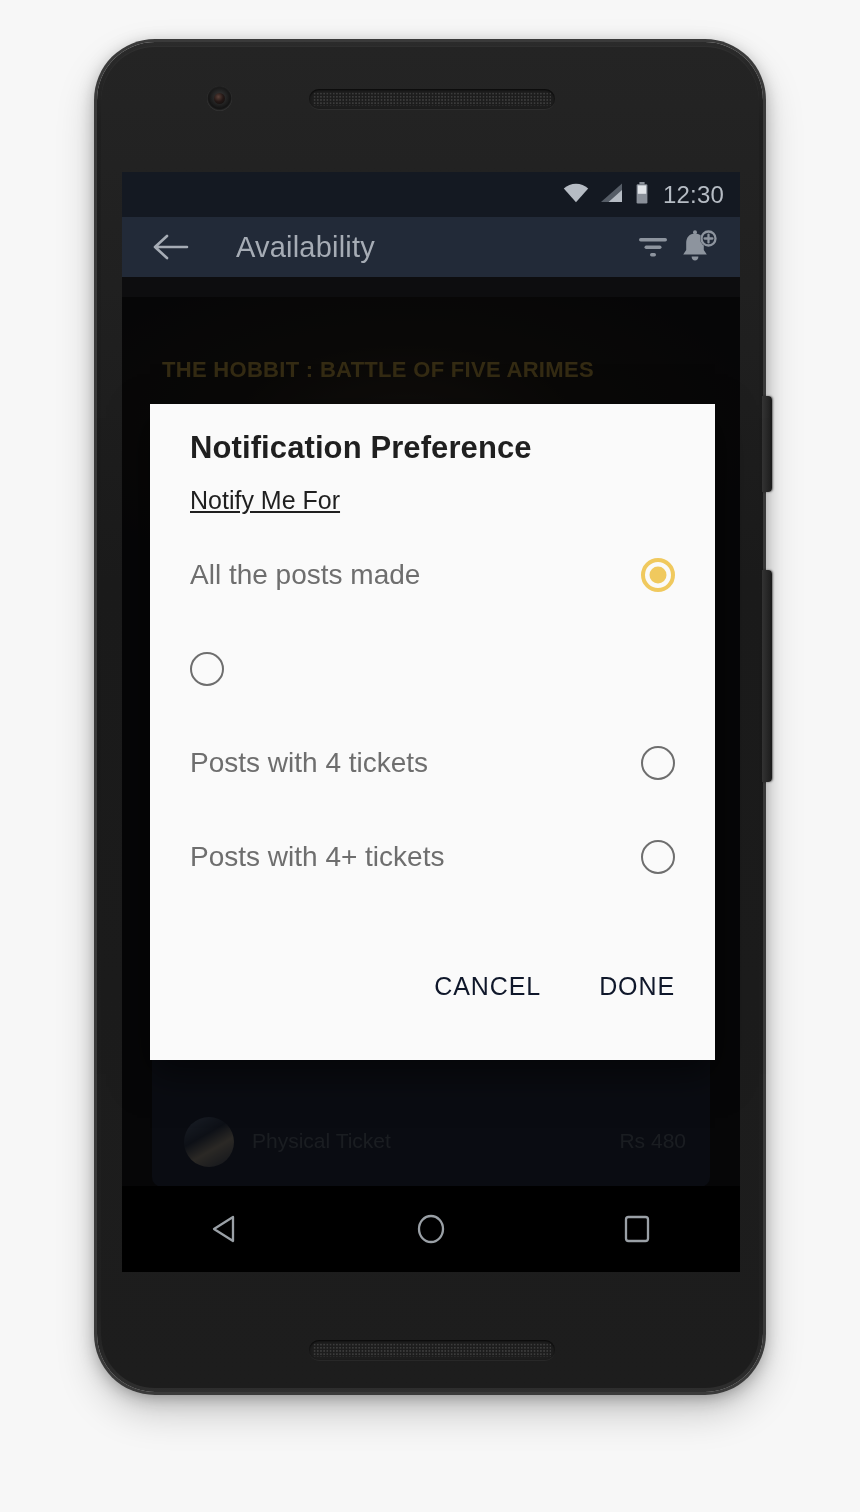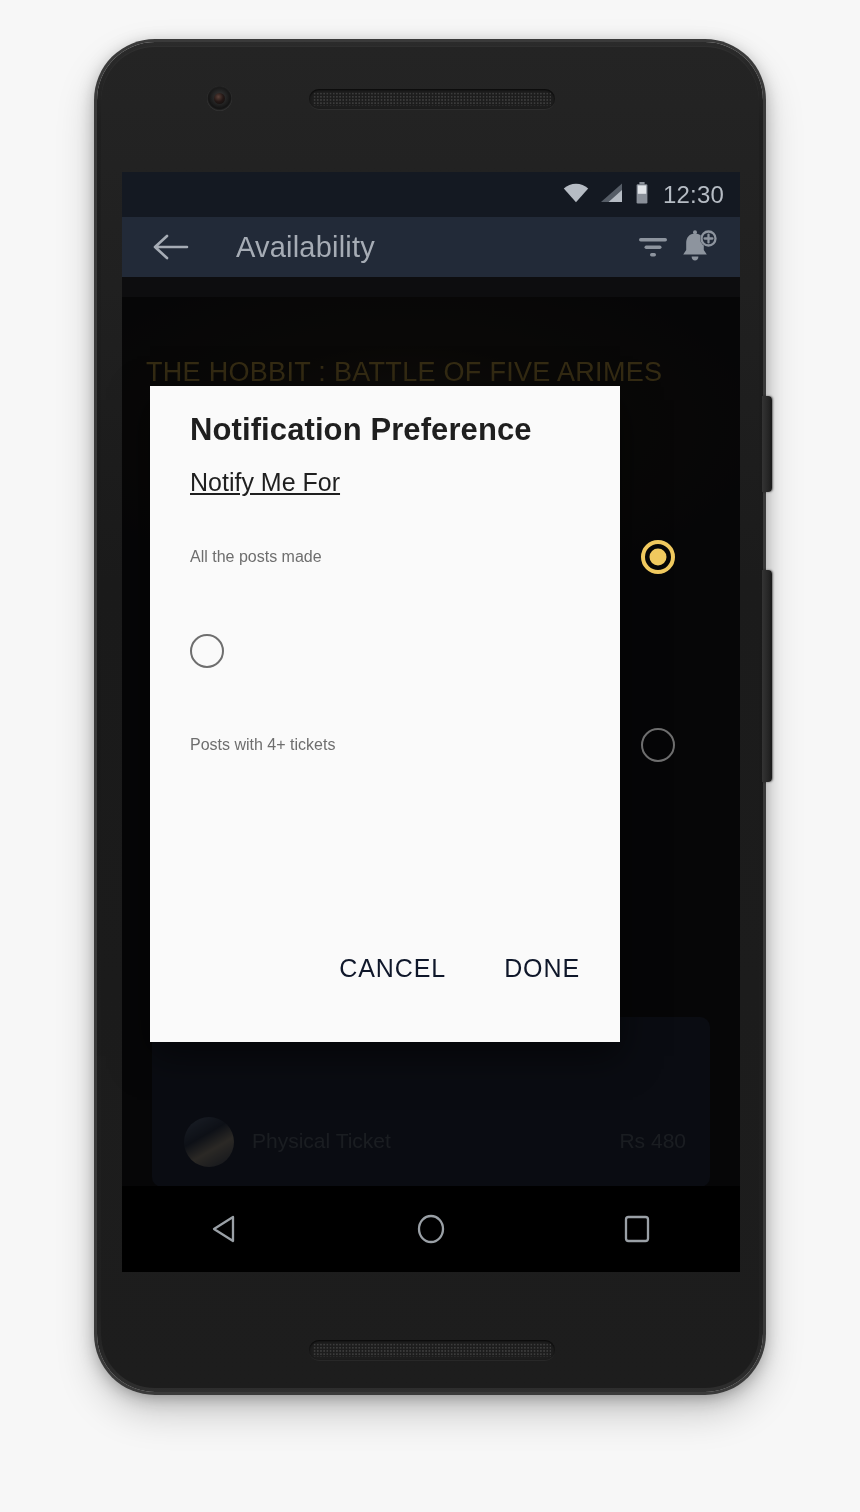--- a/index.html
+++ b/index.html
@@ -179,26 +179,27 @@
     position: absolute;
     left: 0; top: 125px;
     width: 618px;
     height: 920px;
     background:
       radial-gradient(ellipse 380px 180px at 46% 14%, #2b2520 0%, #1a1713 45%, #111114 100%),
       #0e0e11;
   }
   #movie-title {
     position: absolute;
-    left: 24px;
+    left: 40px;
     top: 60px;
     color: #8a7232;
-    font-size: 27px;
+    font-size: 22px;
     letter-spacing: 0.3px;
     white-space: nowrap;
+    font-weight: bold;
   }
 
   .bg-card {
     position: absolute;
     left: 30px;
     width: 558px;
     background: #1b2130;
     border-radius: 10px;
   }
   #bg-card-ticket {
@@ -269,22 +270,22 @@
     height: 62px;
     display: flex;
     align-items: center;
     justify-content: center;
   }
 
   
   #notification-dialog {
     position: absolute;
     left: 150px;
-    top: 386px;
-    width: 470px;
+    top: 404px;
+    width: 565px;
     height: 656px;
     background: #fafafa;
     box-shadow: 0 14px 36px rgba(0,0,0,0.55);
     box-sizing: border-box;
     padding: 0 56px;
   }
   #dialog-title {
     position: absolute;
     left: 40px;
     top: 26px;
@@ -309,21 +310,21 @@
     width: 485px;
   }
   .option-row {
     position: relative;
     height: 94px;
     display: flex;
     align-items: center;
     justify-content: space-between;
   }
   .option-label {
-    font-size: 16px;
+    font-size: 28px;
     color: #6e6e6e;
   }
   .radio {
     width: 34px;
     height: 34px;
     border-radius: 50%;
     box-sizing: border-box;
     border: 2.6px solid #6e6e6e;
     position: relative;
     flex: none;
@@ -467,20 +468,24 @@
 
   <div id="options-list">
     <div class="option-row">
       <span class="option-label">All the posts made</span>
       <span class="radio selected"></span>
     </div>
     <div class="option-row">
       <span class="radio"></span>
     </div>
     <div class="option-row">
+      <span class="option-label">Posts with 4 tickets</span>
+      <span class="radio"></span>
+    </div>
+    <div class="option-row">
       <span class="option-label">Posts with 4+ tickets</span>
       <span class="radio"></span>
     </div>
   </div>
 
   <div id="dialog-actions">
     <button class="dialog-action-btn">CANCEL</button>
     <button class="dialog-action-btn">DONE</button>
   </div>
 </div>

